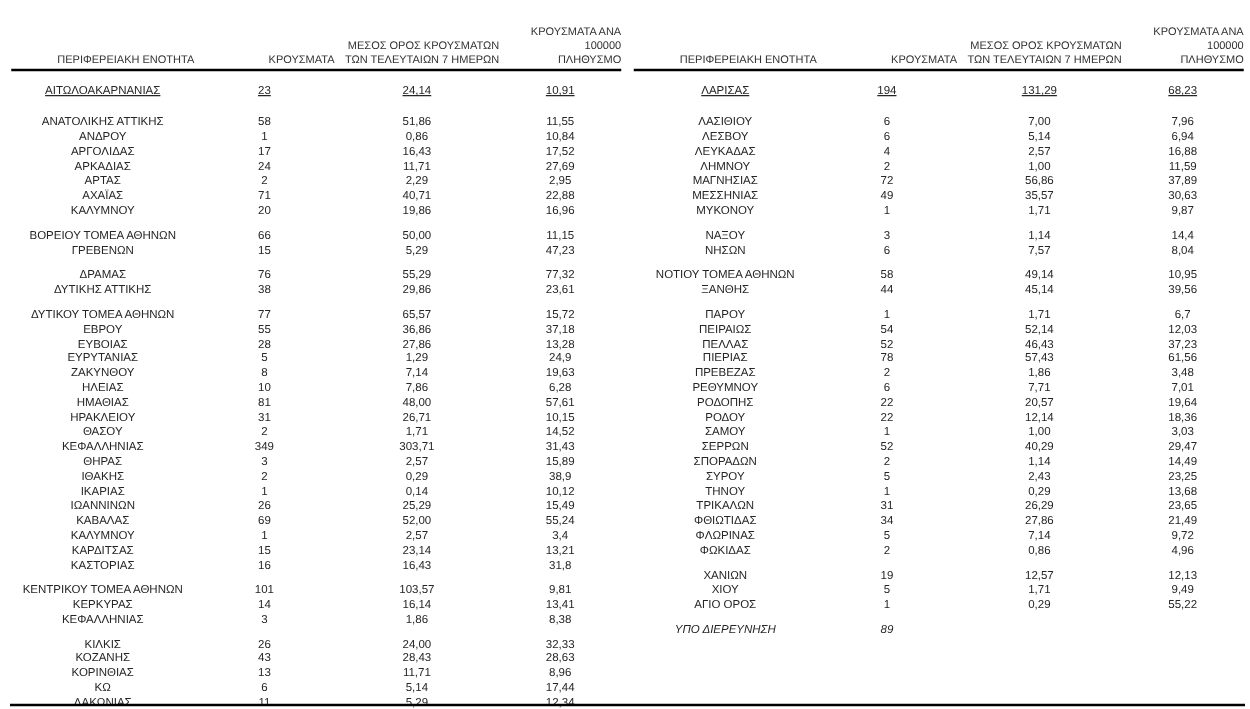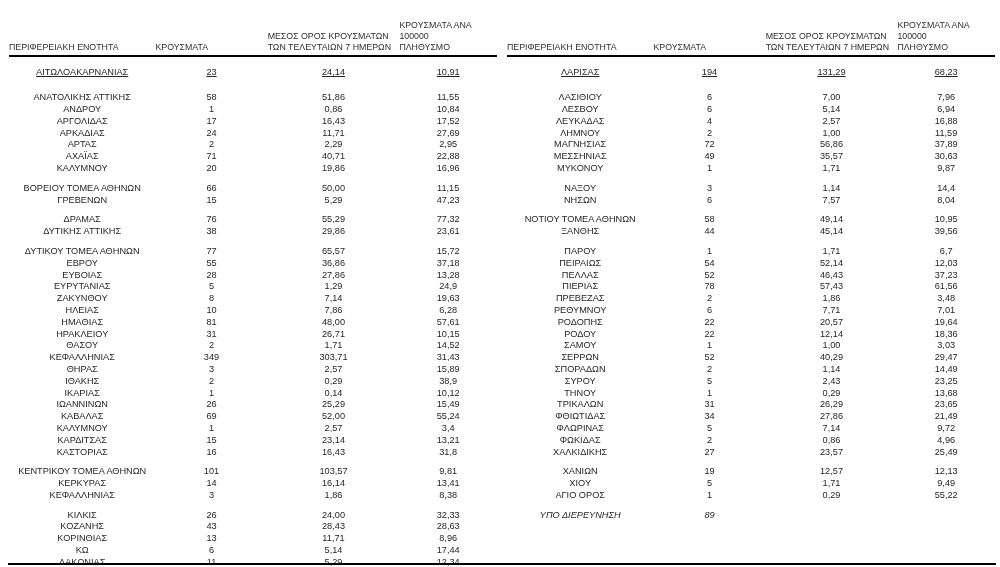--- a/index.html
+++ b/index.html
@@ -20,21 +20,21 @@
   .half { min-width:0; }
   .thead {
     display:grid;
     grid-template-columns:30% 23% 27% 20%;
     align-items:end;
     border-bottom:2px solid #000;
     padding-top:20px;
     min-height:52px;
   }
   .th {
-    text-align:left;
+    text-align:right;
     font-size:8.8px;
     line-height:10.8px;
     padding-bottom:3px;
     white-space:pre-line;
     color:#303030;
   }
   .tbody { padding-top:10px; }
   .group { margin-bottom:8px; }
   .group:first-child { margin-bottom:13px;text-decoration:underline; }
   .row {
@@ -501,26 +501,20 @@
               <div class="cell">5</div>
               <div class="cell">7,14</div>
               <div class="cell">9,72</div>
             </div>
             <div class="row">
               <div class="cell">ΦΩΚΙΔΑΣ</div>
               <div class="cell">2</div>
               <div class="cell">0,86</div>
               <div class="cell">4,96</div>
             </div>
-            <div class="row">
-              <div class="cell">ΧΑΛΚΙΔΙΚΗΣ</div>
-              <div class="cell">27</div>
-              <div class="cell">23,57</div>
-              <div class="cell">25,49</div>
-            </div>
           </div>
           <div class="group">
             <div class="row">
               <div class="cell">ΧΑΝΙΩΝ</div>
               <div class="cell">19</div>
               <div class="cell">12,57</div>
               <div class="cell">12,13</div>
             </div>
             <div class="row">
               <div class="cell">ΧΙΟΥ</div>

